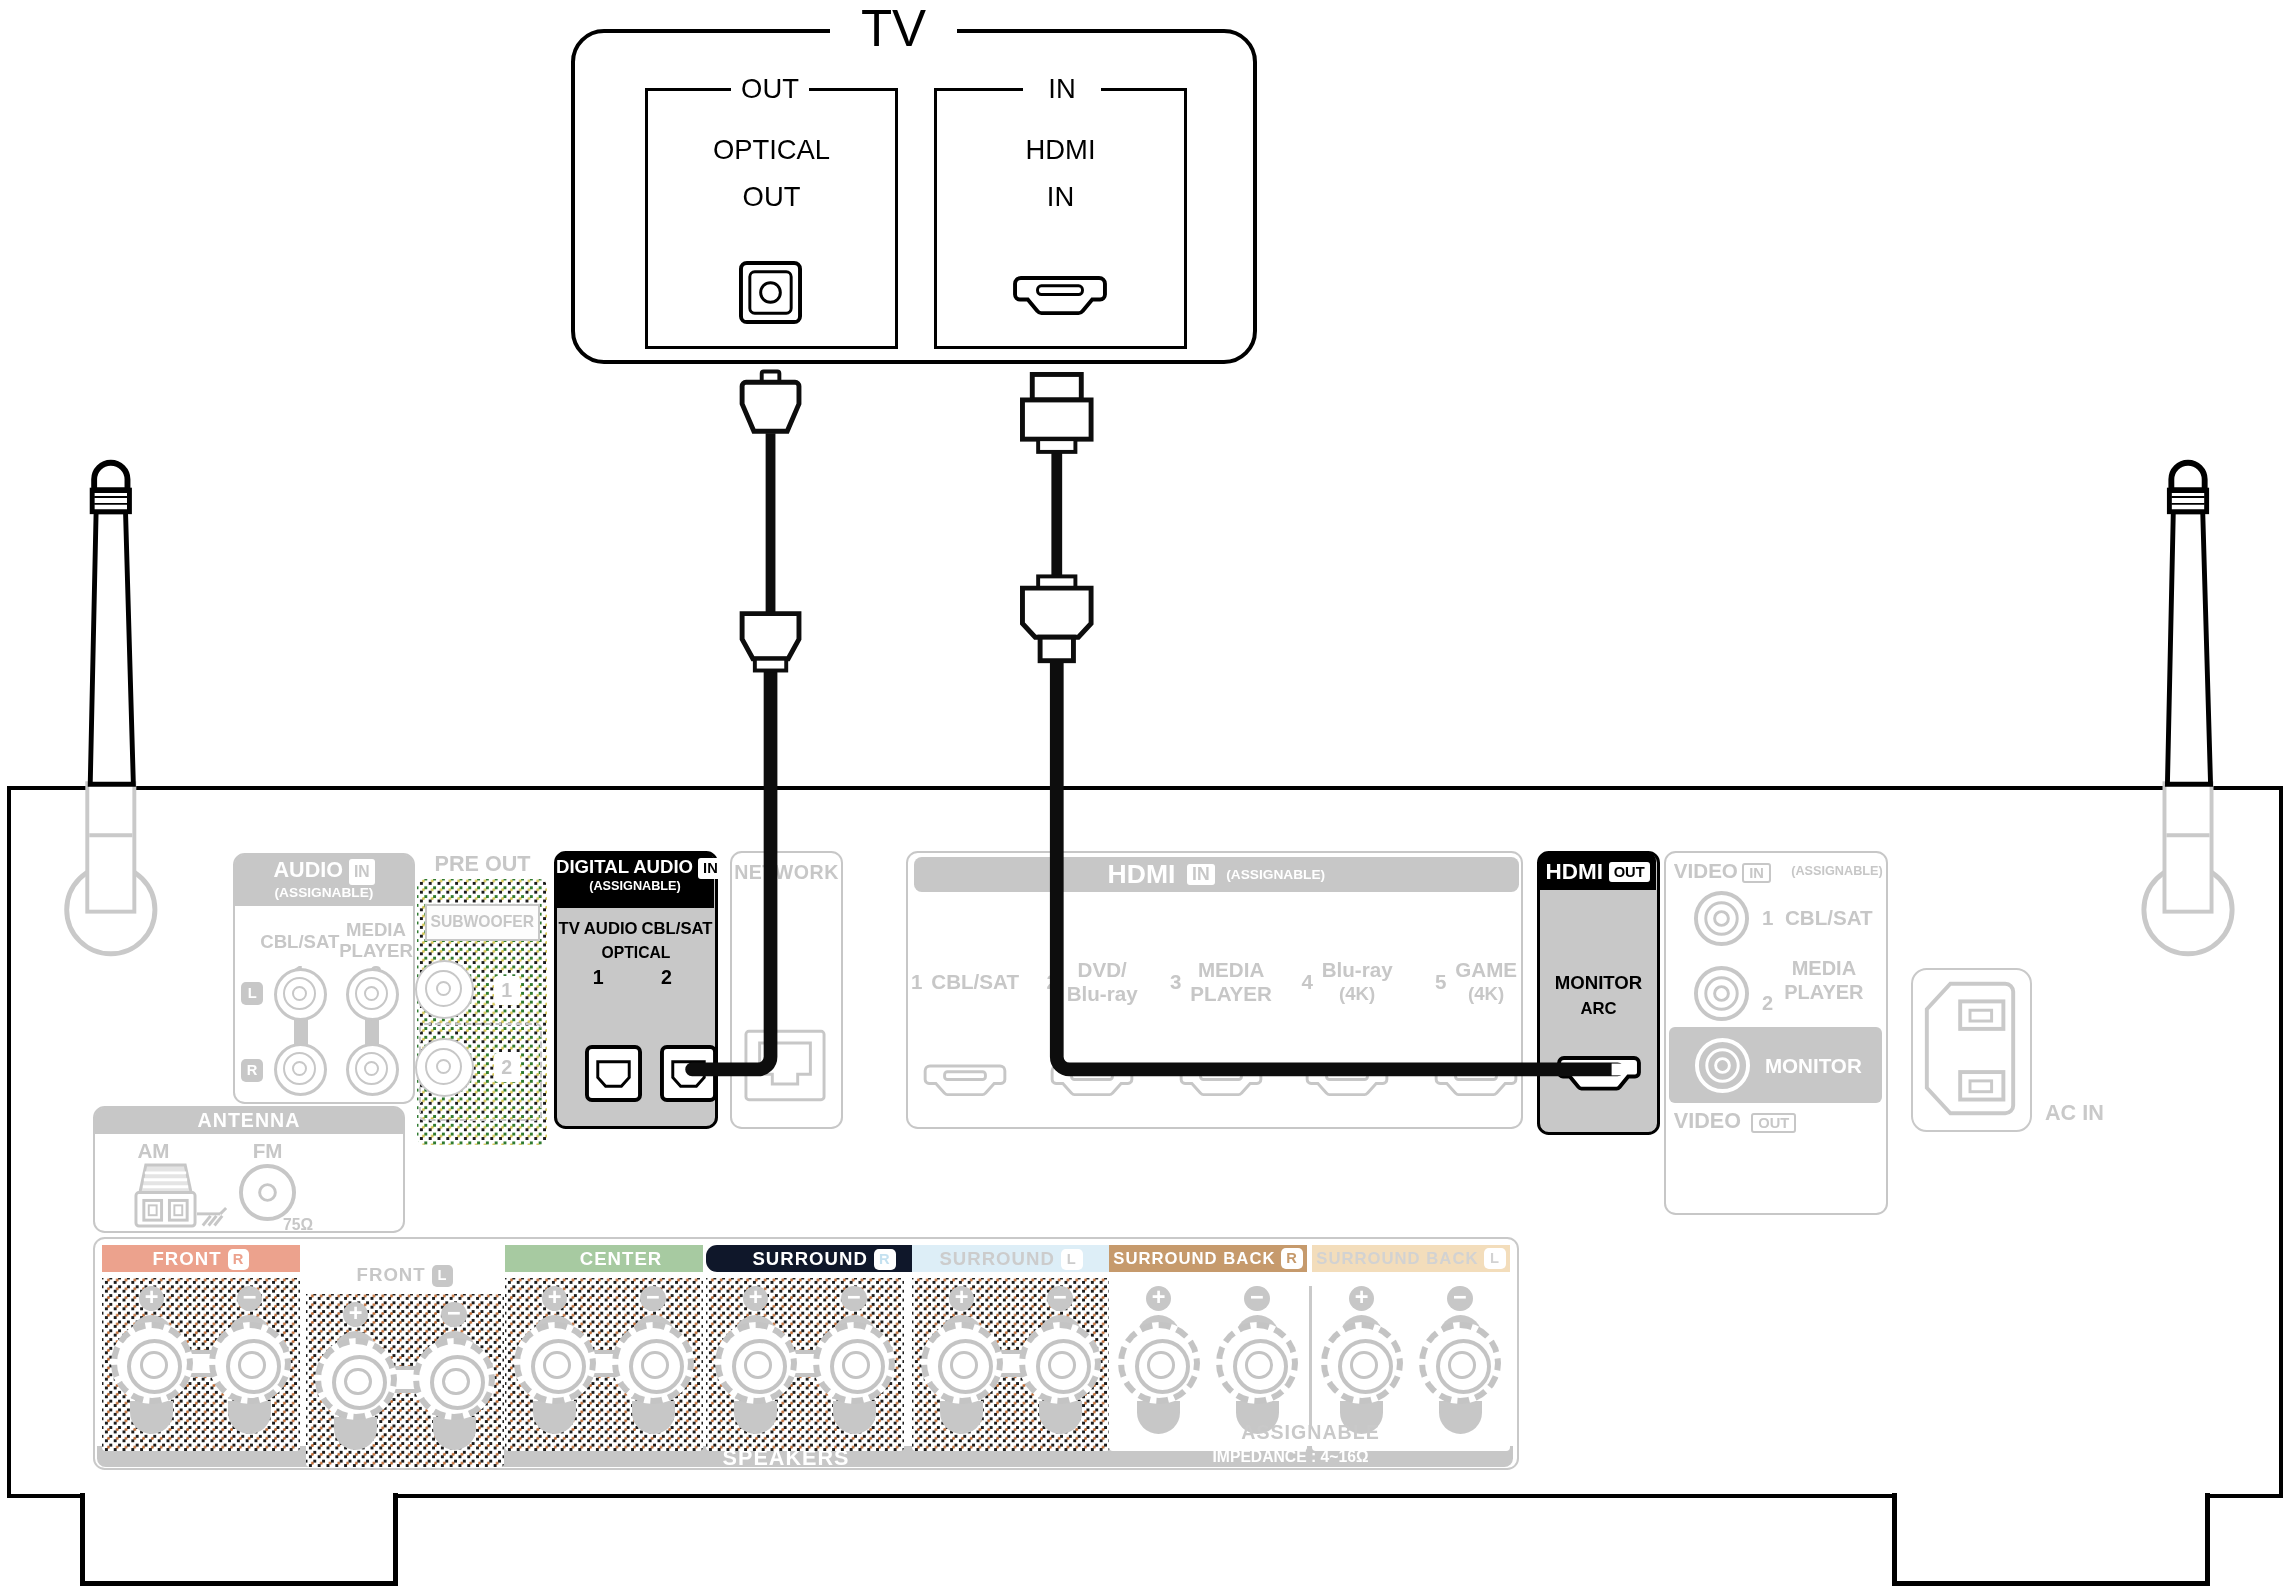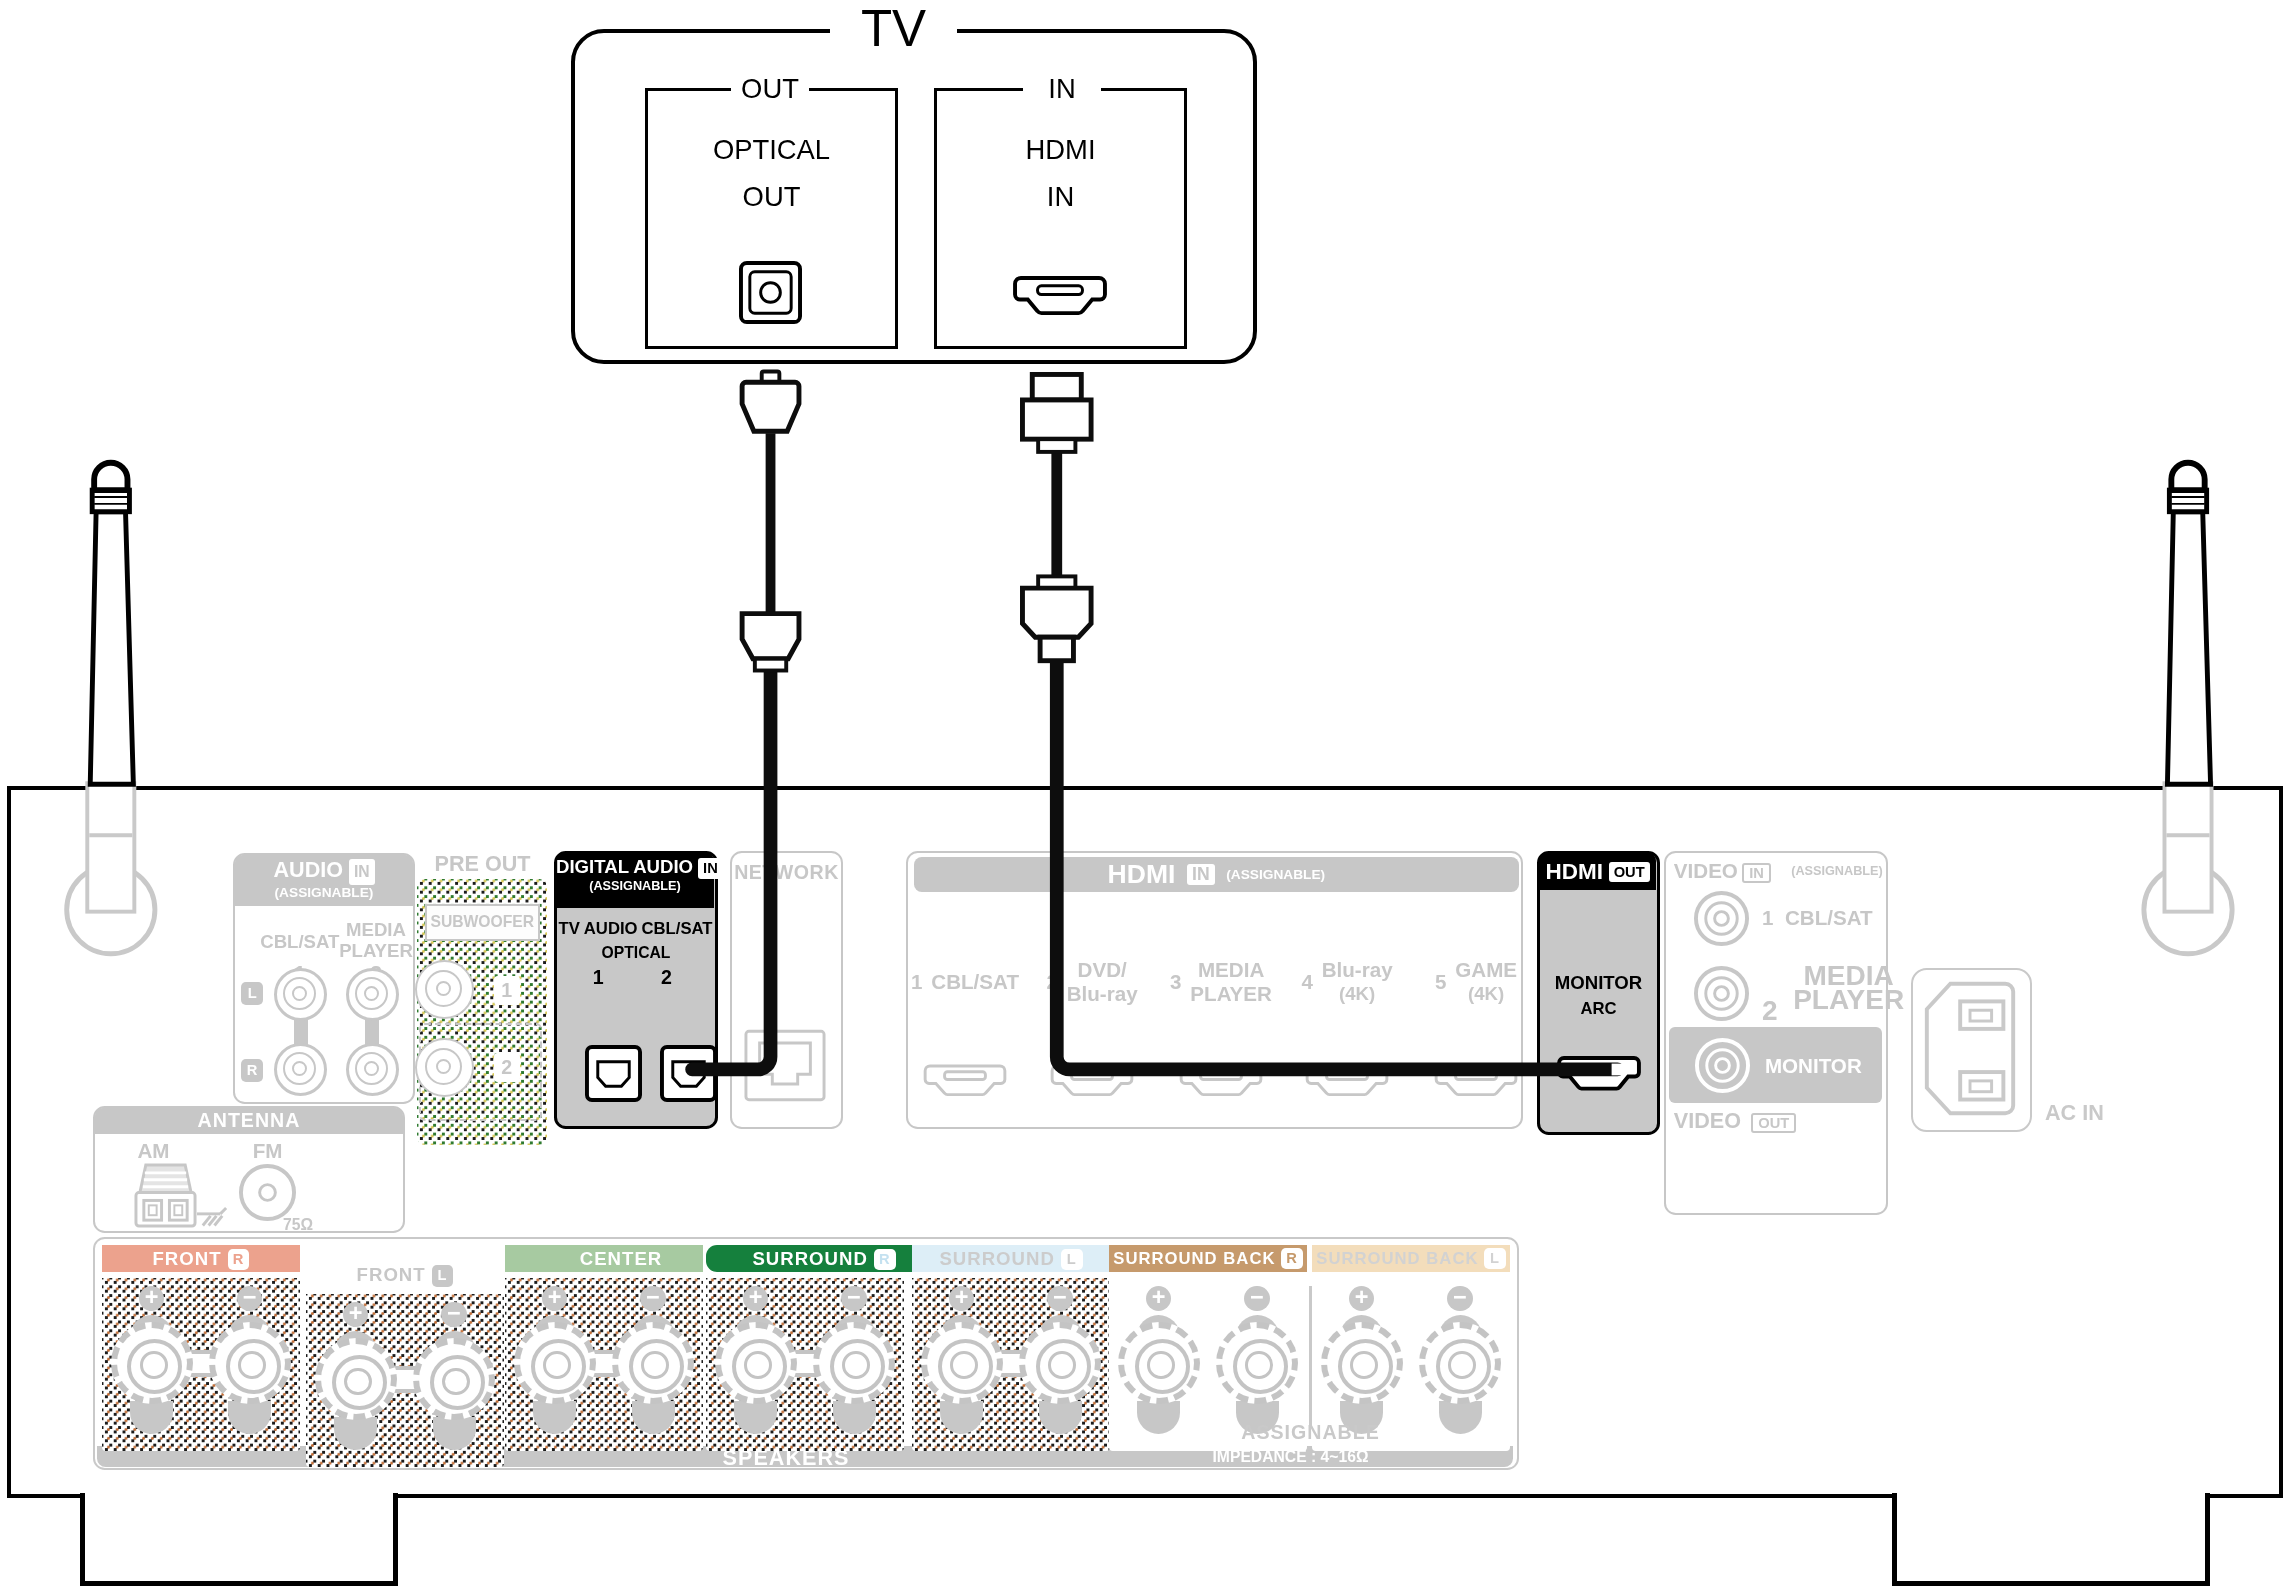--- a/index.html
+++ b/index.html
@@ -247,21 +247,21 @@
         <circle cx="29" cy="29" r="16" fill="none" stroke="#c7c7c7" stroke-width="3"></circle>
         <circle cx="29" cy="29" r="7" fill="none" stroke="#c7c7c7" stroke-width="3"></circle>
     </svg>
     <div class="abs b gtx" style="left:96px;top:53px;font-size:20.6px;">
       <span>1</span>&nbsp;&nbsp;<span>CBL/SAT</span></div>
     <svg class="abs" style="left:27.4px;top:112px;" width="57" height="57" viewBox="0 0 58 58">
       <circle cx="29" cy="29" r="26" fill="#fff" stroke="#c7c7c7" stroke-width="4"></circle>
         <circle cx="29" cy="29" r="16" fill="none" stroke="#c7c7c7" stroke-width="3"></circle>
         <circle cx="29" cy="29" r="7" fill="none" stroke="#c7c7c7" stroke-width="3"></circle>
     </svg>
-    <div class="abs b gtx" style="left:96px;top:111px;font-size:28px;line-height:23.5px;">
+    <div class="abs b gtx" style="left:96px;top:104px;font-size:20px;line-height:23.5px;">
       <span style="vertical-align:-11.8px;">2</span>&nbsp;&nbsp;<span class="ctr" style="display:inline-block;"><span>MEDIA</span><br><span>PLAYER</span></span></div>
     <div class="abs" style="left:2.9px;top:174px;width:213px;height:76px;background:#c7c7c7;border-radius:5.9px;">
       <svg style="position:absolute;left:25.5px;top:9.8px;" width="57" height="57" viewBox="0 0 58 58">
         <circle cx="29" cy="29" r="26" fill="none" stroke="#fff" stroke-width="4"></circle>
           <circle cx="29" cy="29" r="16" fill="none" stroke="#fff" stroke-width="3"></circle>
           <circle cx="29" cy="29" r="7" fill="none" stroke="#fff" stroke-width="3"></circle>
       </svg>
       <span class="b wtx" style="position:absolute;left:96px;top:26.5px;font-size:20.6px;">MONITOR</span>
     </div>
     <div class="abs" style="left:7.8px;top:255px;">
@@ -373,21 +373,21 @@
         <div class="post" style="left:101px;top:0;">
           <div class="sign">−</div>
             <div class="dome-t"></div>
             <div class="dome-b"></div>
             <div class="knob"></div>
           </div>
       </div>
     </div>
 
     <div class="abs" style="left:611px;top:5.9px;width:198px;height:200px;">
-      <div class="spk-head" style="left:0;top:0;width:236px;background:#15803d;color:#fff;border-radius:11px;">
+      <div class="spk-head" style="left:0;top:0;width:236px;background:#0f172a;color:#fff;border-radius:11px;">
         <span>SURROUND</span> <span class="spk-badge" style=";color:#c4e1f0">R</span>
       </div>
       <div class="spk-body pat-spk" style="left:0;width:198px;">
         <div class="postbar" style="left:79px;width:39px;"></div>
         <div class="post" style="left:2.9px;top:0;">
           <div class="sign">+</div>
             <div class="dome-t"></div>
             <div class="dome-b"></div>
             <div class="knob"></div>
           </div>

